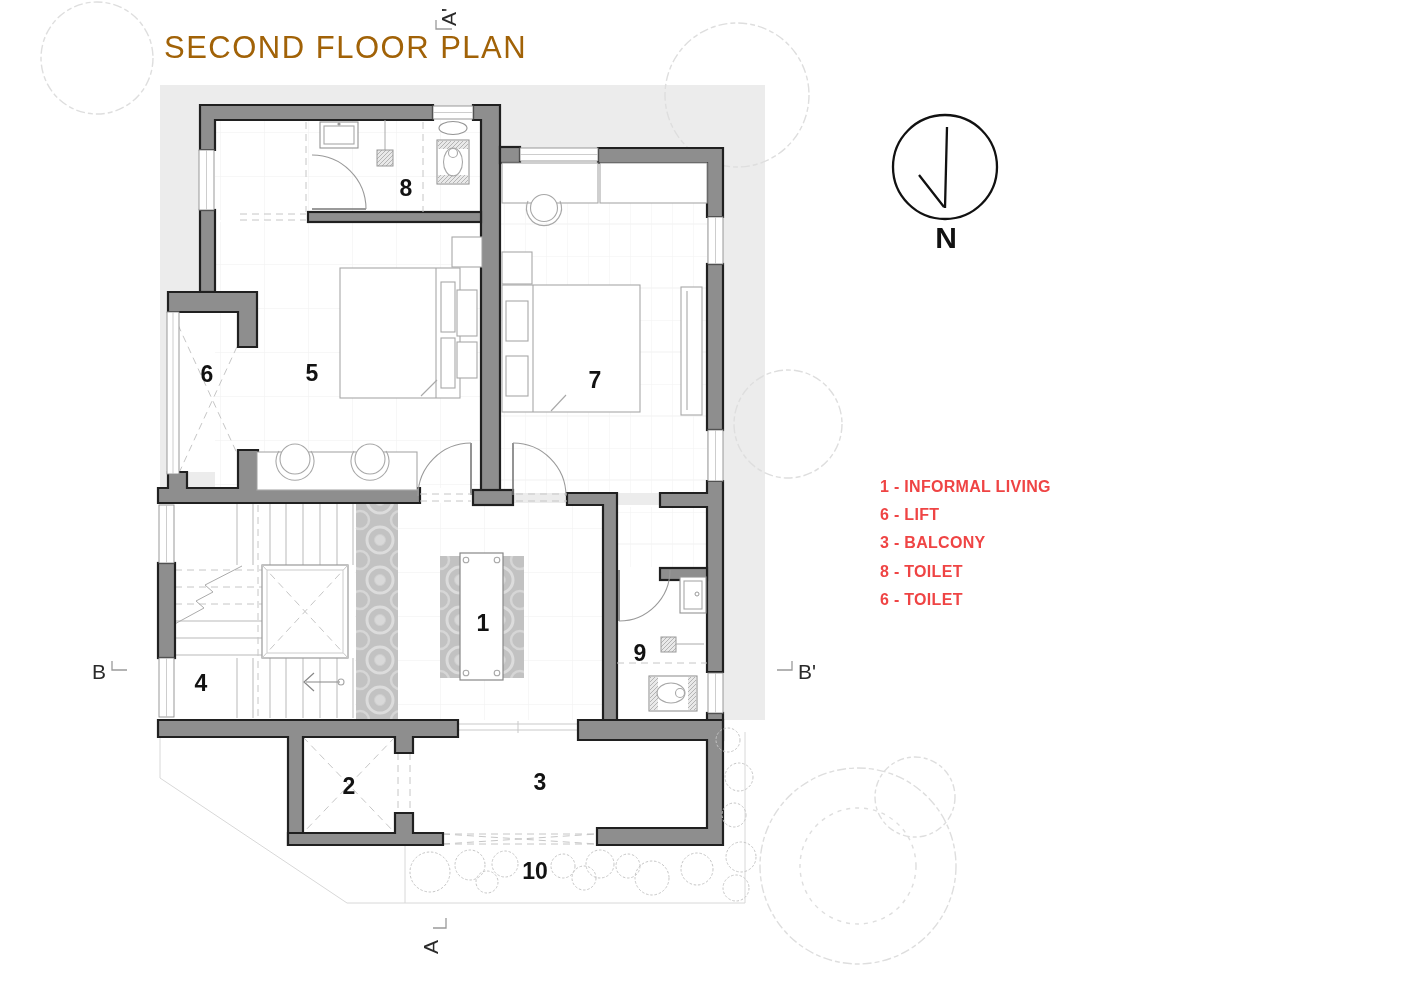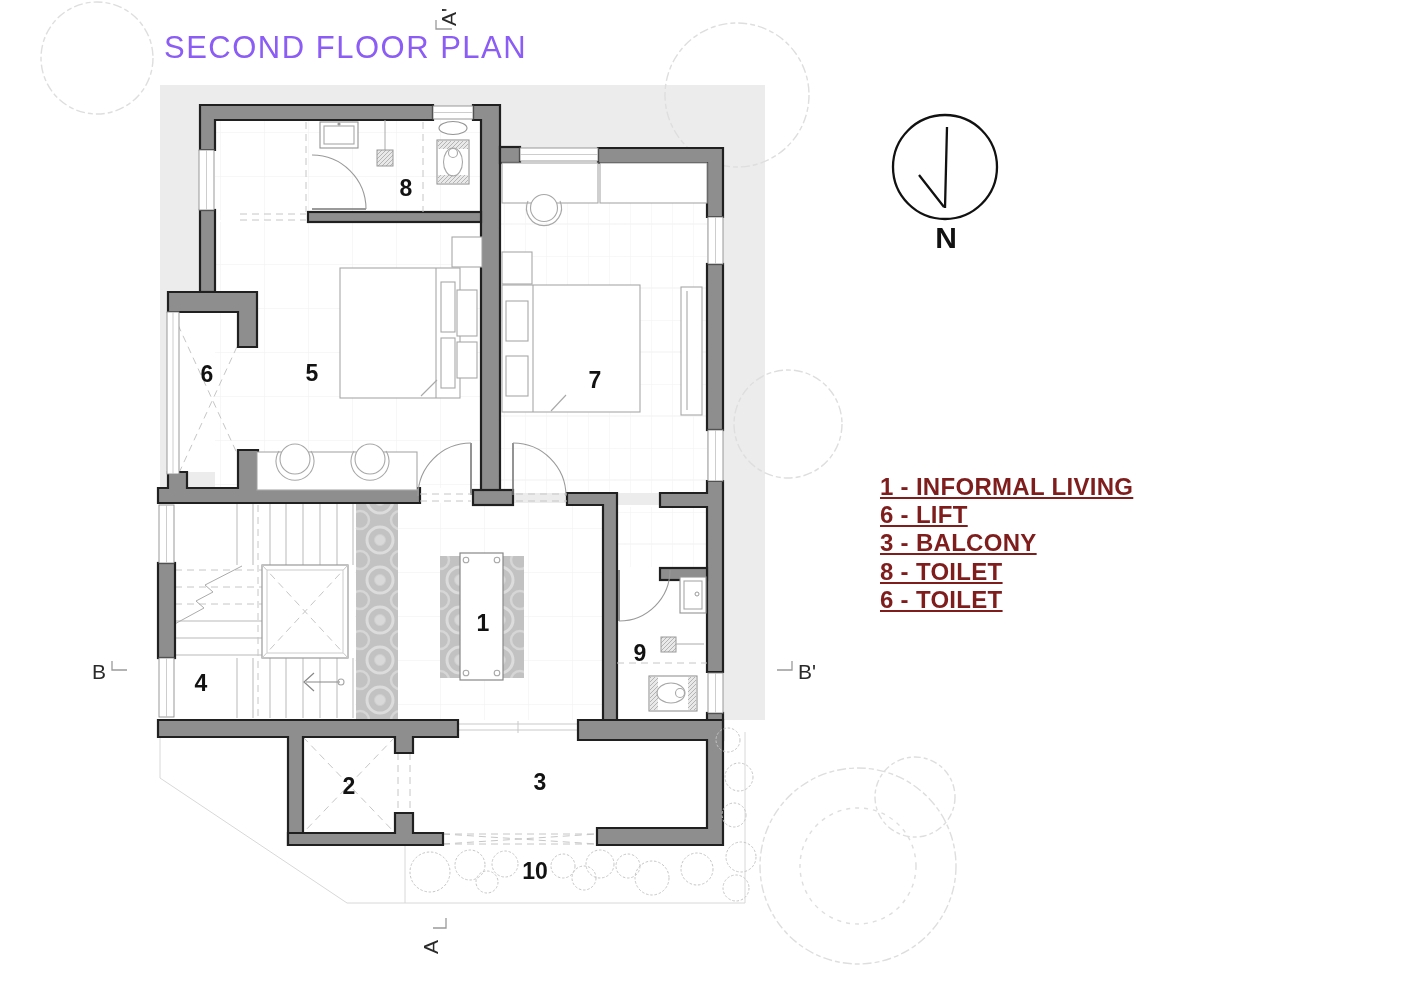--- a/index.html
+++ b/index.html
@@ -1,23 +1,23 @@
 <!DOCTYPE html>
 <html style="--wall-fill: #8e8e8e; --wall-stroke: #202020; --site-bg: #ececec; --text: #141414;"><head>
 <meta charset="utf-8">
 <style>
   html,body{margin:0;padding:0;background:#ffffff;}
   body{width:1420px;height:1000px;position:relative;overflow:hidden;
        font-family:"Liberation Sans",sans-serif;color:var(--text,#141414);}
   .stage{position:absolute;inset:0;}
   .title{position:absolute;left:164px;top:30px;font-size:31px;font-weight:400;
-         letter-spacing:1.5px;color:#8b5cf6;white-space:nowrap;}
+         letter-spacing:1.5px;color:#a16207;white-space:nowrap;}
   .legend{position:absolute;left:880px;top:473px;}
-  .legend .item{font-size:24px;font-weight:700;letter-spacing:0.3px;
-                line-height:28.2px;color:#7f1d1d;white-space:nowrap;text-decoration:underline;}
+  .legend .item{font-size:16px;font-weight:700;letter-spacing:0.3px;
+                line-height:28.2px;color:#ef4444;white-space:nowrap;}
   svg{position:absolute;left:0;top:0;}
   svg text{font-family:"Liberation Sans",sans-serif;}
   .site{fill:var(--site-bg,#ececec);}
   .wall{fill:var(--wall-fill,#8e8e8e);stroke:var(--wall-stroke,#202020);
         stroke-width:2.2;stroke-linejoin:miter;}
   .interior{fill:#ffffff;}
   .win{fill:#ffffff;stroke:#8f8f8f;stroke-width:0.9;}
   .winline{stroke:#c0c0c0;stroke-width:0.8;}
   .furn{fill:#ffffff;stroke:#a8a8a8;stroke-width:1.1;}
   .furn2{fill:none;stroke:#a8a8a8;stroke-width:1.1;}

